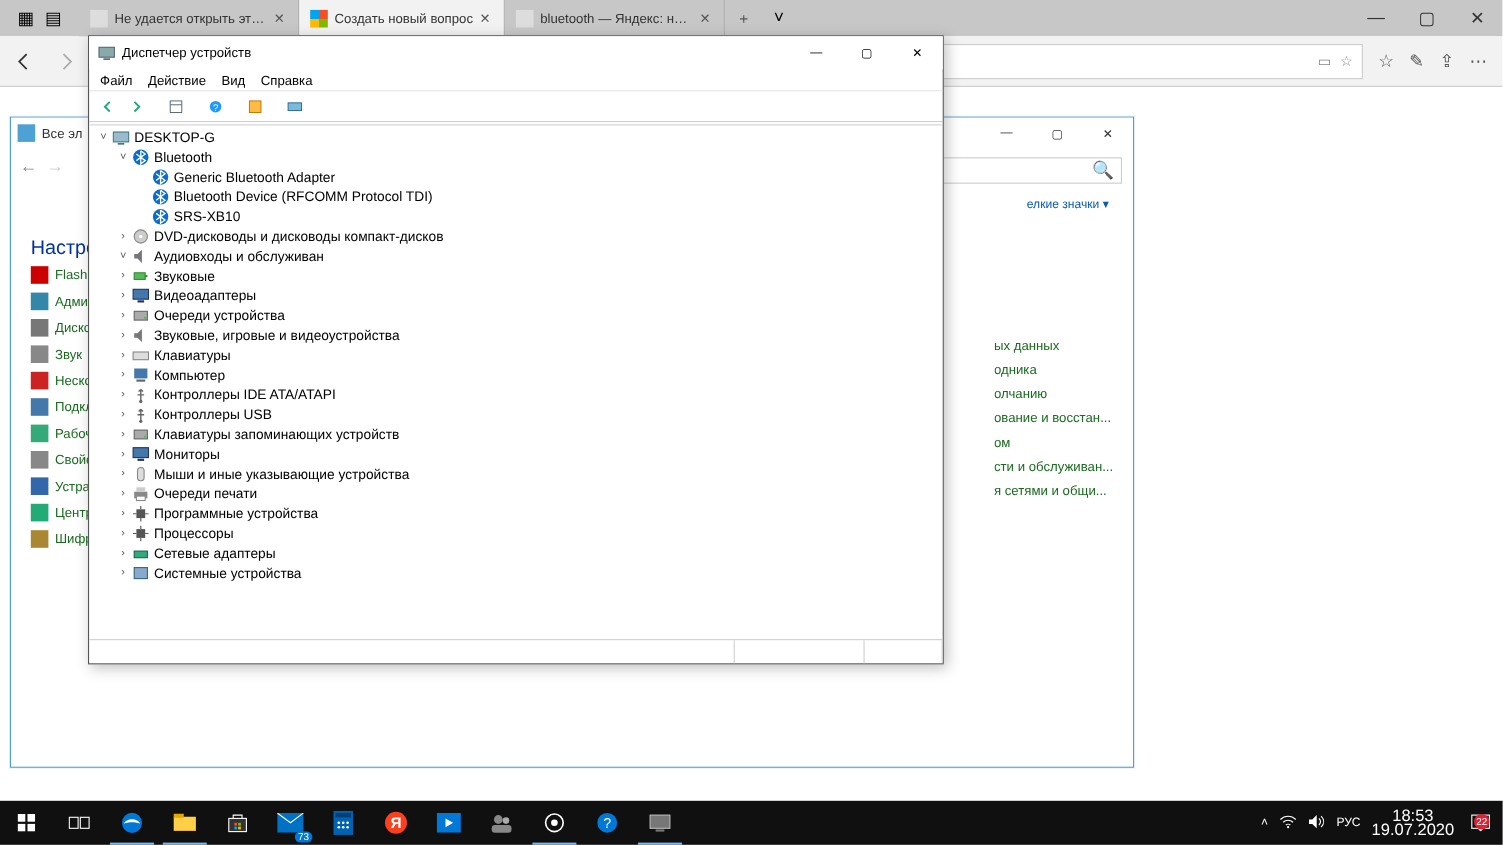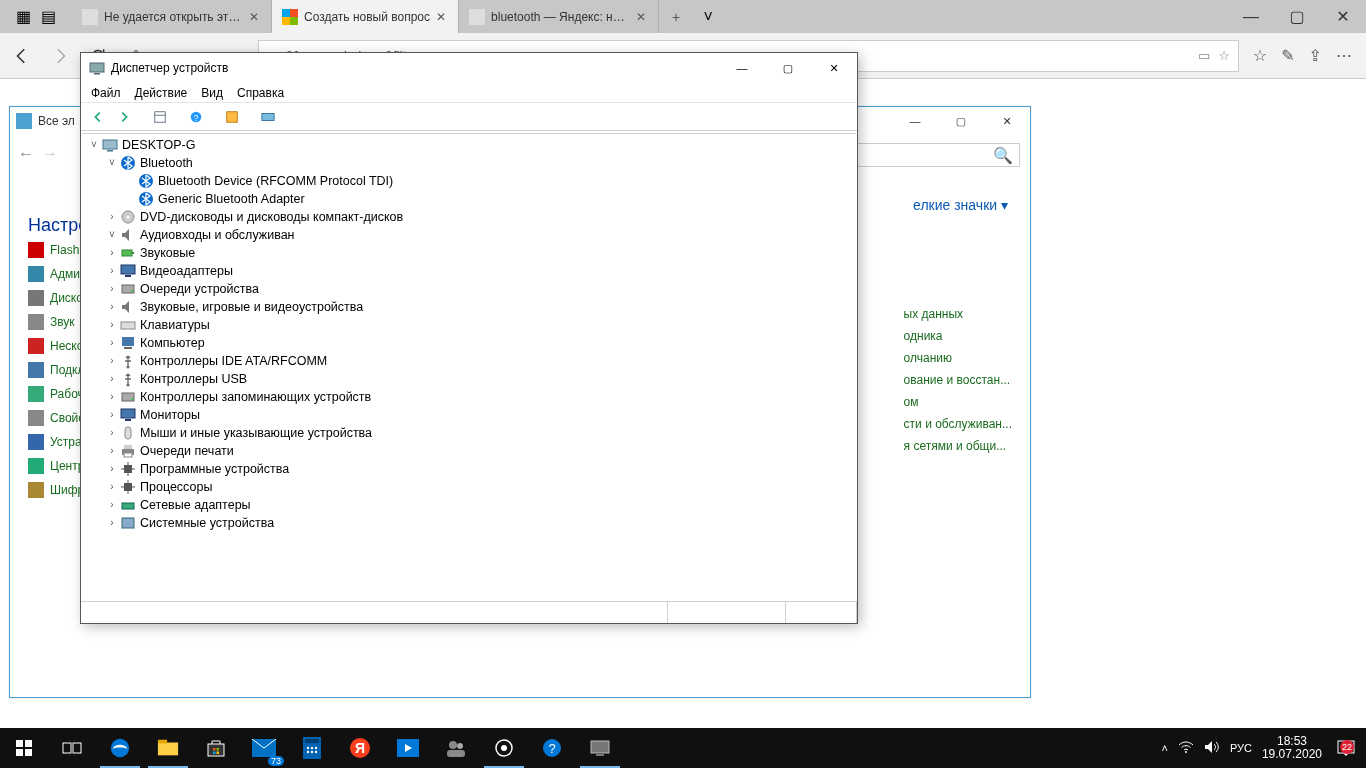--- a/index.html
+++ b/index.html
@@ -30,25 +30,25 @@
 .cp-titlebar { height: 28px; background: #fff; display: flex; align-items: center; padding-left: 6px; font-size: 12px; color: #333; }
 .cp-wincontrols { position: absolute; right: 0; top: 0; display: flex; }
 .cp-wincontrols div { width: 46px; height: 28px; display: flex; align-items: center; justify-content: center; font-size: 11px; color: #333; }
 .cp-body { padding: 10px 0 0 18px; }
 .cp-heading { font-size: 18px; color: #003399; margin: 70px 0 6px 0; }
 .cp-links { display: flex; flex-direction: column; gap: 8px; font-size: 12px; }
 .cp-links a { color: #1a6b1f; text-decoration: none; display: flex; align-items: center; gap: 6px; }
 .cp-links .ico { width: 16px; height: 16px; background: #888; display: inline-block; }
 .cp-right-col { position: absolute; right: 18px; top: 200px; display: flex; flex-direction: column; gap: 8px; font-size: 12px; }
 .cp-right-col a { color: #1a6b1f; text-decoration: none; white-space: nowrap; overflow: hidden; text-overflow: ellipsis; max-width: 140px; }
-.cp-view { position: absolute; right: 22px; top: 90px; font-size: 14px; color: #0a5ab4; }
+.cp-view { position: absolute; right: 22px; top: 72px; font-size: 11px; color: #0a5ab4; }
 .cp-search { position: absolute; right: 10px; top: 36px; width: 200px; height: 24px; border: 1px solid #ccc; display: flex; align-items: center; justify-content: flex-end; padding-right: 6px; color: #666; }
 
 
-.dm-window { position: absolute; left: 80px; top: 52px; width: 778px; height: 572px; background: #fff; border: 1px solid #565656; box-shadow: 3px 3px 12px rgba(0,0,0,.25); }
+.dm-window { position: absolute; left: 80px; top: 32px; width: 778px; height: 572px; background: #fff; border: 1px solid #565656; box-shadow: 3px 3px 12px rgba(0,0,0,.25); }
 .dm-titlebar { height: 30px; background: #fff; display: flex; align-items: center; padding-left: 8px; font-size: 12px; }
 .dm-titlebar .dm-icon { width: 16px; height: 16px; margin-right: 6px; }
 .dm-wincontrols { position: absolute; right: 0; top: 0; display: flex; }
 .dm-wincontrols div { width: 46px; height: 30px; display: flex; align-items: center; justify-content: center; font-size: 11px; }
 .dm-menubar { height: 20px; display: flex; gap: 14px; padding-left: 10px; font-size: 12px; align-items: center; border-bottom: 1px solid #e5e5e5;}
 .dm-toolbar { height: 28px; display: flex; align-items: center; gap: 4px; padding-left: 6px; border-bottom: 1px solid #d0d0d0; }
 .dm-tool { width: 22px; height: 22px; border: 1px solid transparent; display: flex; align-items: center; justify-content: center; }
 .dm-tree-area { position: absolute; top: 80px; left: 1px; right: 1px; bottom: 22px; overflow: hidden; background: #fff; border-top: 1px solid #d0d0d0; }
 .dm-tree { font-size: 12.5px; line-height: 18px; padding: 2px 0 2px 2px; height: 100%; overflow-y: auto; }
 .dm-tree::-webkit-scrollbar { width: 17px; }
@@ -58,21 +58,21 @@
 .dm-exp { width: 12px; text-align: center; color: #555; font-size: 10px; cursor: default; }
 .dm-node .ic { width: 16px; height: 16px; margin: 0 4px 0 2px; display: inline-flex; align-items: center; justify-content: center; }
 .dm-status { position: absolute; bottom: 0; left: 0; right: 0; height: 22px; border-top: 1px solid #d0d0d0; display: flex; }
 .dm-status div { border-right: 1px solid #d0d0d0; }
 
 
 .taskbar { position: absolute; left: 0; right: 0; bottom: 0; height: 40px; background: #101010; display: flex; align-items: center; }
 .tb-item { width: 48px; height: 40px; display: flex; align-items: center; justify-content: center; position: relative; }
 .tb-item.active::after { content: ""; position: absolute; bottom: 0; left: 4px; right: 4px; height: 2px; background: #76b9ed; }
 .tb-tray { margin-left: auto; display: flex; align-items: center; gap: 10px; padding-right: 6px; color: #fff; font-size: 11px; }
-.tb-clock { text-align: center; line-height: 13px; font-size: 12px; color: #fff; }
+.tb-clock { text-align: center; line-height: 13px; font-size: 15px; color: #fff; }
 .tb-badge { position: absolute; bottom: 2px; right: 4px; background: #0078d7; color:#fff; font-size: 9px; padding: 0 3px; border-radius: 7px; }
 .tb-circle { position:absolute; bottom:2px; right:6px; width:14px; height:14px; border-radius:50%; background:#d23; color:#fff; font-size:9px; display:flex; align-items:center; justify-content:center; }
 
 
 .svgicon { width: 16px; height: 16px; }
 .favms { background: conic-gradient(#f25022 0 25%, #7fba00 0 50%, #ffb900 0 75%, #00a4ef 0 100%); }
 </style>
 </head>
 <body>
 
@@ -269,31 +269,41 @@
           <span>Bluetooth</span>
         </div>
         <div class="dm-node" style="padding-left:40px">
           <span class="dm-exp"></span>
           <span class="ic">
             <svg class="svgicon" viewBox="0 0 16 16">
               <circle cx="8" cy="8" r="7" fill="#0a6cce"></circle>
               <path d="M8 2v12l4-3-8-6m0 6l8-6-4-3" stroke="#fff" stroke-width="1.2" fill="none"></path>
             </svg>
           </span>
-          <span>Bluetooth Device (RFCOMM Protocol TDI)</span>
+          <span>Generic Bluetooth Adapter</span>
         </div>
         <div class="dm-node" style="padding-left:40px">
           <span class="dm-exp"></span>
           <span class="ic">
             <svg class="svgicon" viewBox="0 0 16 16">
               <circle cx="8" cy="8" r="7" fill="#0a6cce"></circle>
               <path d="M8 2v12l4-3-8-6m0 6l8-6-4-3" stroke="#fff" stroke-width="1.2" fill="none"></path>
             </svg>
           </span>
-          <span>Generic Bluetooth Adapter</span>
+          <span>Bluetooth Device (RFCOMM Protocol TDI)</span>
+        </div>
+        <div class="dm-node" style="padding-left:40px">
+          <span class="dm-exp"></span>
+          <span class="ic">
+            <svg class="svgicon" viewBox="0 0 16 16">
+              <circle cx="8" cy="8" r="7" fill="#0a6cce"></circle>
+              <path d="M8 2v12l4-3-8-6m0 6l8-6-4-3" stroke="#fff" stroke-width="1.2" fill="none"></path>
+            </svg>
+          </span>
+          <span>SRS-XB10</span>
         </div>
         <div class="dm-node" style="padding-left:22px">
           <span class="dm-exp">›</span>
           <span class="ic">
             <svg class="svgicon" viewBox="0 0 16 16">
               <circle cx="8" cy="8" r="6" fill="#ccc" stroke="#888"></circle>
               <circle cx="8" cy="8" r="1.5" fill="#fff"></circle>
             </svg>
           </span>
           <span>DVD-дисководы и дисководы компакт-дисков</span>
@@ -366,41 +376,41 @@
           <span>Компьютер</span>
         </div>
         <div class="dm-node" style="padding-left:22px">
           <span class="dm-exp">›</span>
           <span class="ic">
             <svg class="svgicon" viewBox="0 0 16 16">
               <path d="M8 14V3M8 3l-2 2M8 3l2 2M5 8h6" stroke="#666" stroke-width="1.3" fill="none"></path>
               <circle cx="8" cy="14" r="1.5" fill="#666"></circle>
             </svg>
           </span>
-          <span>Контроллеры IDE ATA/RFCOMM</span>
+          <span>Контроллеры IDE ATA/ATAPI</span>
         </div>
         <div class="dm-node" style="padding-left:22px">
           <span class="dm-exp">›</span>
           <span class="ic">
             <svg class="svgicon" viewBox="0 0 16 16">
               <path d="M8 14V3M8 3l-2 2M8 3l2 2M5 8h6" stroke="#666" stroke-width="1.3" fill="none"></path>
               <circle cx="8" cy="14" r="1.5" fill="#666"></circle>
             </svg>
           </span>
           <span>Контроллеры USB</span>
         </div>
         <div class="dm-node" style="padding-left:22px">
           <span class="dm-exp">›</span>
           <span class="ic">
             <svg class="svgicon" viewBox="0 0 16 16">
               <rect x="2" y="4" width="12" height="8" fill="#aaa" stroke="#666"></rect>
               <circle cx="12" cy="10" r="1" fill="#3c3"></circle>
             </svg>
           </span>
-          <span>Контроллеры запоминающих устройств</span>
+          <span>Клавиатуры запоминающих устройств</span>
         </div>
         <div class="dm-node" style="padding-left:22px">
           <span class="dm-exp">›</span>
           <span class="ic">
             <svg class="svgicon" viewBox="0 0 16 16">
               <rect x="1" y="2" width="14" height="9" fill="#47a" stroke="#236"></rect>
               <rect x="5" y="12" width="6" height="2" fill="#236"></rect>
             </svg>
           </span>
           <span>Мониторы</span>

